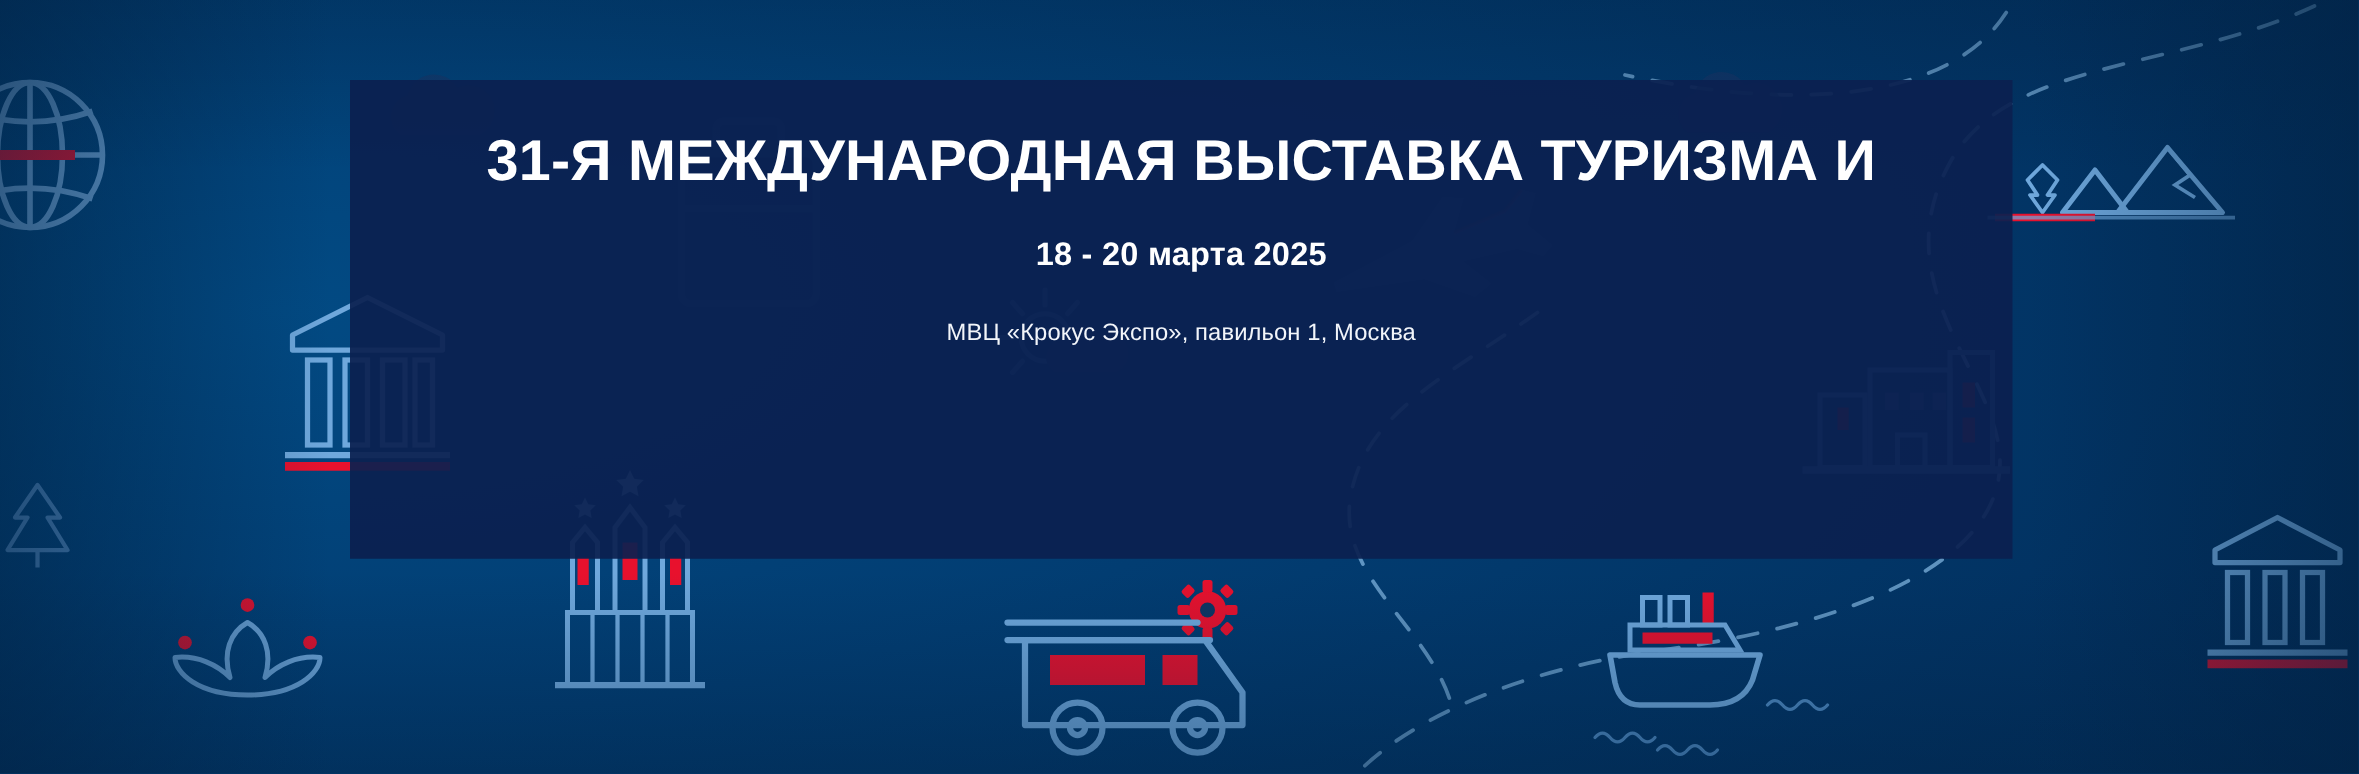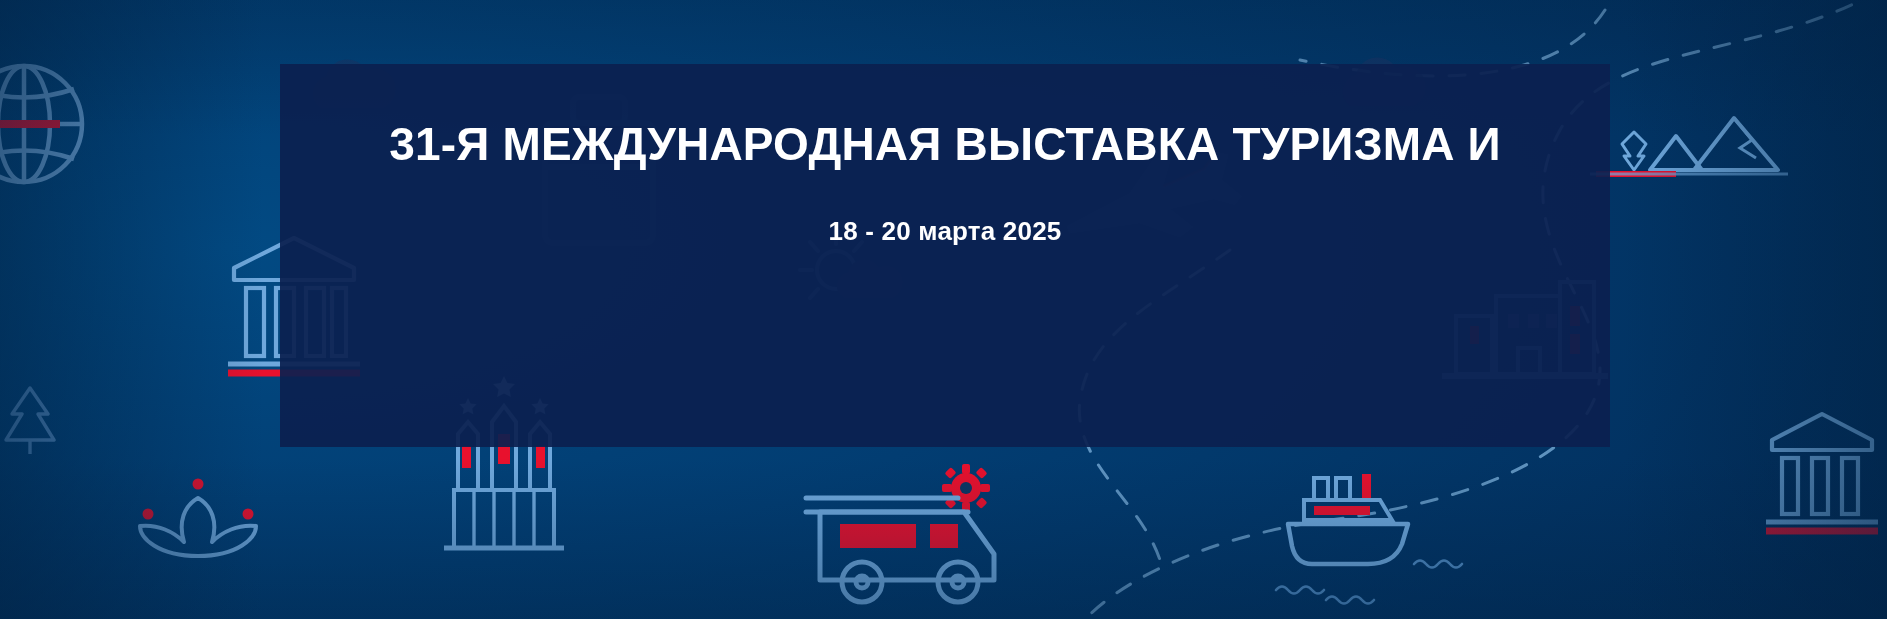--- a/index.html
+++ b/index.html
@@ -42,40 +42,40 @@
     opacity:.93;
   }
   .card-content{
     position:absolute;
     left:280px; top:64px;
     width:1330px; height:383px;
     display:flex;
     flex-direction:column;
     align-items:center;
     justify-content:flex-start;
-    padding-top:54px;
+    padding-top:38px;
     box-sizing:border-box;
     text-align:center;
   }
   .title{
     color:#ffffff;
     font-size:46px;
     font-weight:700;
     line-height:1.17;
     letter-spacing:.2px;
     max-width:1120px;
     margin:0;
     text-transform:uppercase;
   }
   .title .ln{display:block;}
   .date{
     color:#ffffff;
     font-size:26px;
     font-weight:700;
-    margin-top:44px;
+    margin-top:32px;
     letter-spacing:.2px;
   }
   .venue{
     color:#f2f5fa;
     font-size:19px;
     font-weight:400;
     margin-top:37px;
     letter-spacing:.1px;
   }
   
@@ -298,15 +298,16 @@
 
   <div class="bg-vignette"></div>
 
   <div class="overlay-card"></div>
 
   <div class="card-content">
     <h1 class="title">
       <span class="ln">31-Я МЕЖДУНАРОДНАЯ ВЫСТАВКА ТУРИЗМА И</span>
     </h1>
     <div class="date">18 - 20 марта 2025</div>
+    <div class="venue">МВЦ «Крокус Экспо», павильон 1, Москва</div>
   </div>
 
 </div>
 
 </body></html>

